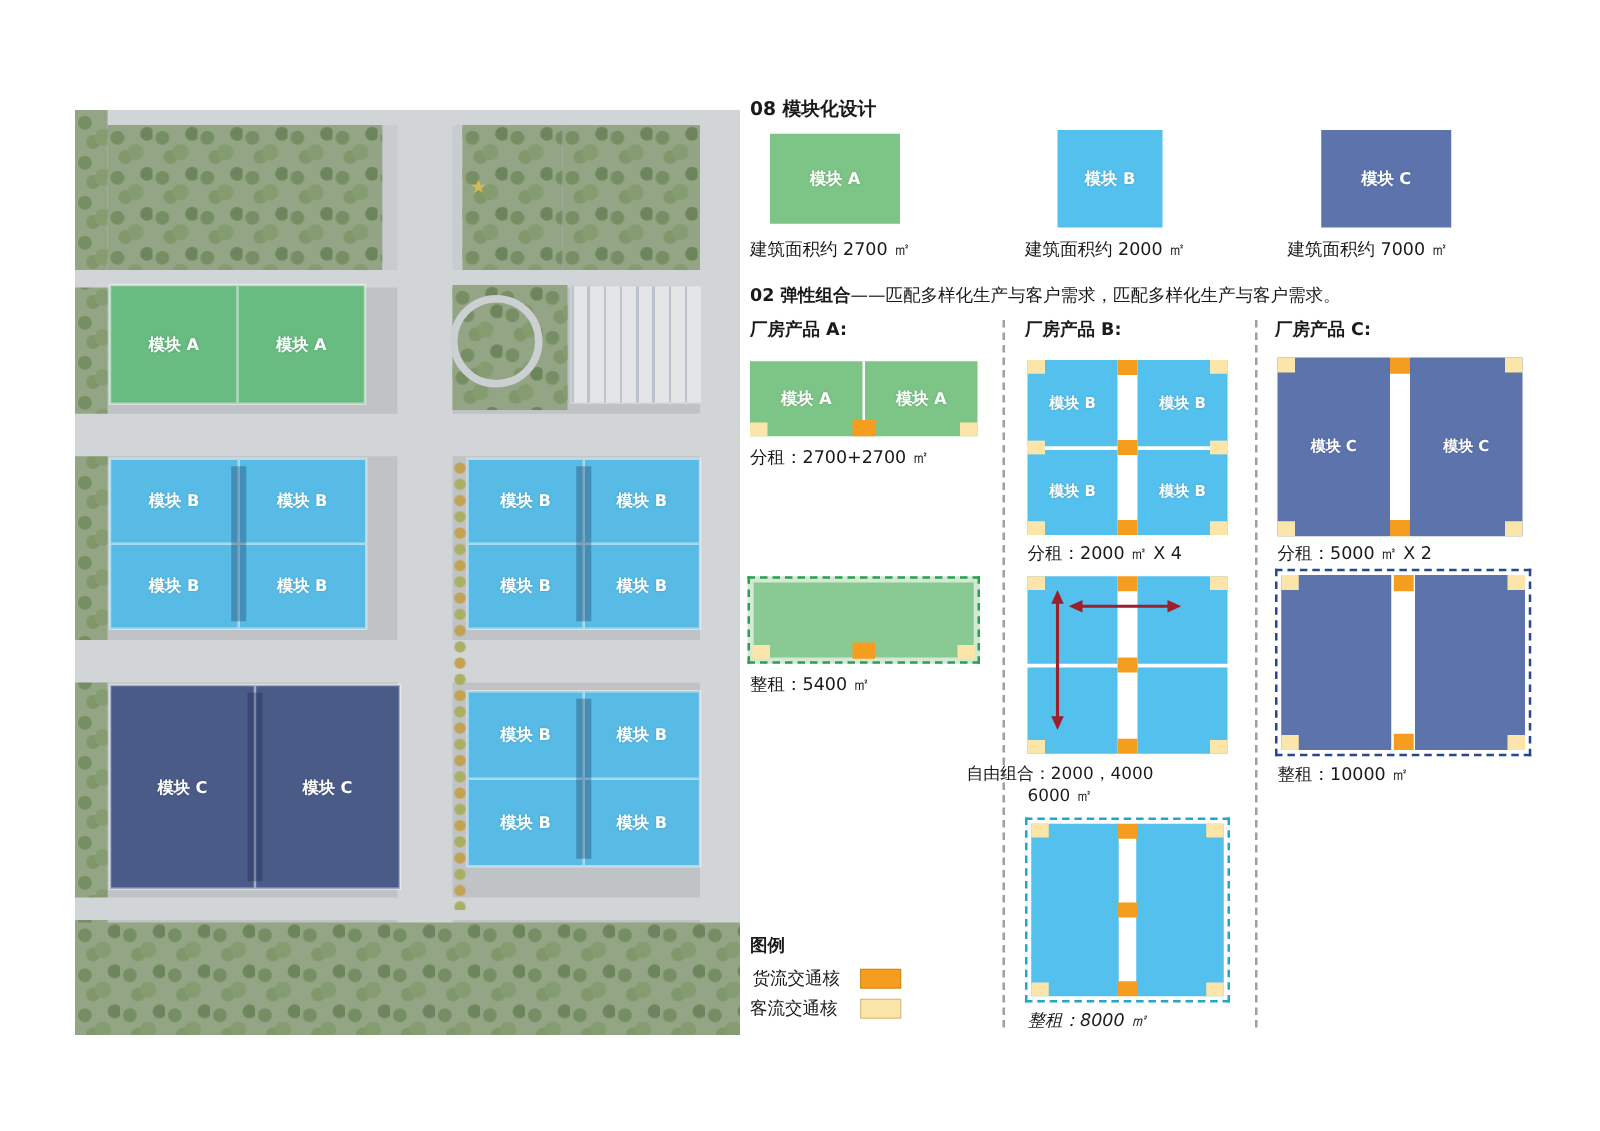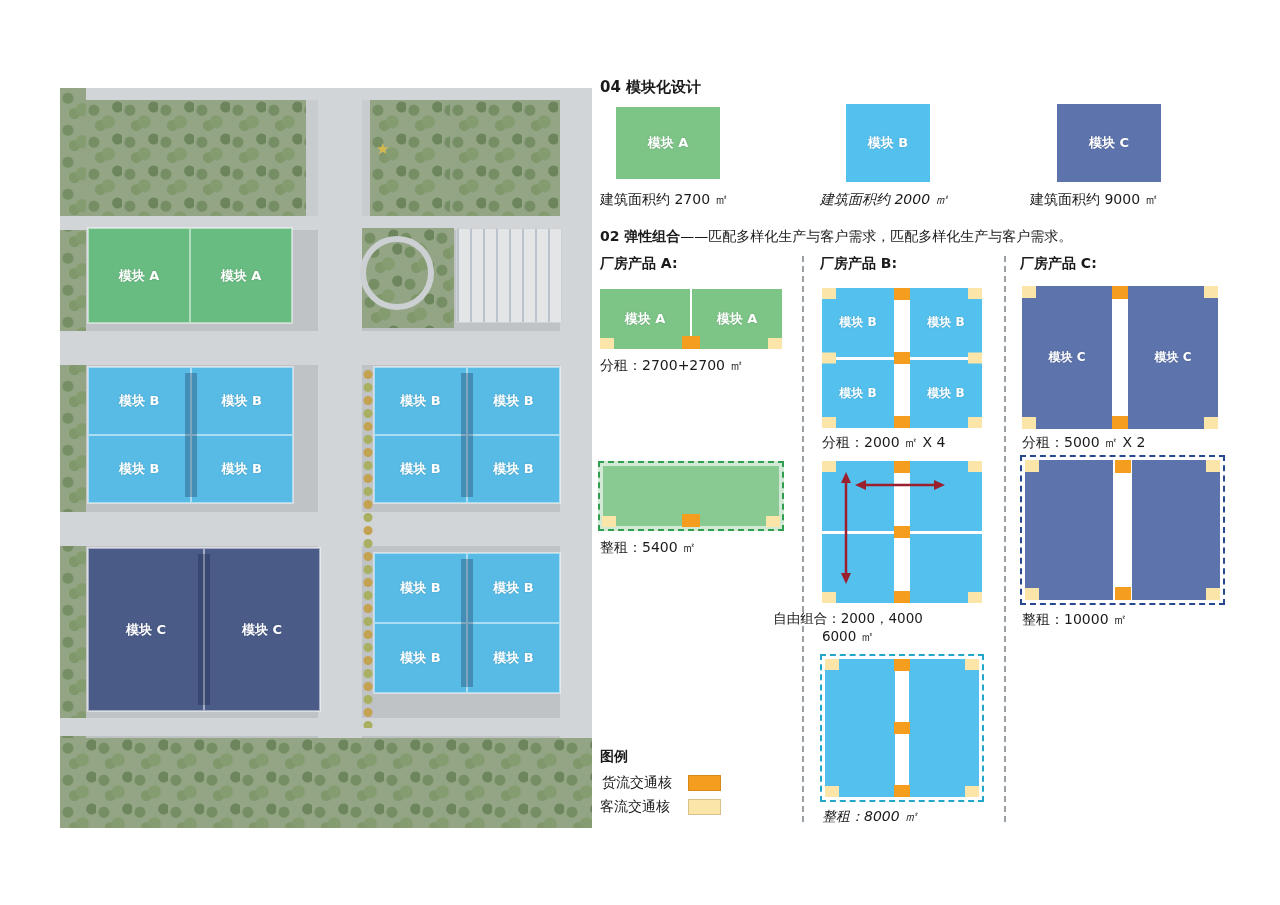--- a/index.html
+++ b/index.html
@@ -152,35 +152,35 @@
       <div class="ovcell">
           <span class="mod-label">模块 B</span>
         </div>
       <div class="ovcell">
           <span class="mod-label">模块 B</span>
         </div>
       <div class="corestrip"></div>
     </div>
   </div>
 
-  <div class="abs h1" style="left:600px;top:78px;">04 模块化设计</div>
+  <div class="abs h1" style="left:600px;top:78px;">08 模块化设计</div>
 
   <div class="abs fill-green" style="left:616px;top:107px;width:104px;height:72px;display:flex;align-items:center;justify-content:center;">
     <span class="mod-label">模块 A</span>
   </div>
   <div class="abs fill-blue" style="left:846px;top:104px;width:84px;height:78px;display:flex;align-items:center;justify-content:center;">
     <span class="mod-label">模块 B</span>
   </div>
   <div class="abs fill-navy" style="left:1057px;top:104px;width:104px;height:78px;display:flex;align-items:center;justify-content:center;">
     <span class="mod-label">模块 C</span>
   </div>
 
   <div class="abs caption" style="left:600px;top:191px;">建筑面积约 2700 ㎡</div>
-  <div class="abs caption" style="left:820px;top:191px;font-style:italic;">建筑面积约 2000 ㎡</div>
-  <div class="abs caption" style="left:1030px;top:191px;">建筑面积约 9000 ㎡</div>
+  <div class="abs caption" style="left:820px;top:191px;">建筑面积约 2000 ㎡</div>
+  <div class="abs caption" style="left:1030px;top:191px;">建筑面积约 7000 ㎡</div>
 
   <div class="abs caption" style="left:600px;top:228px;">
     <span class="h2">02 弹性组合</span><span>——匹配多样化生产与客户需求，匹配多样化生产与客户需求。</span>
   </div>
 
   <div class="abs h2" style="left:600px;top:255px;">厂房产品 A:</div>
   <div class="abs h2" style="left:820px;top:255px;">厂房产品 B:</div>
   <div class="abs h2" style="left:1020px;top:255px;">厂房产品 C:</div>
 
   <div class="abs sep" style="left:802px;top:256px;height:566px;"></div>

